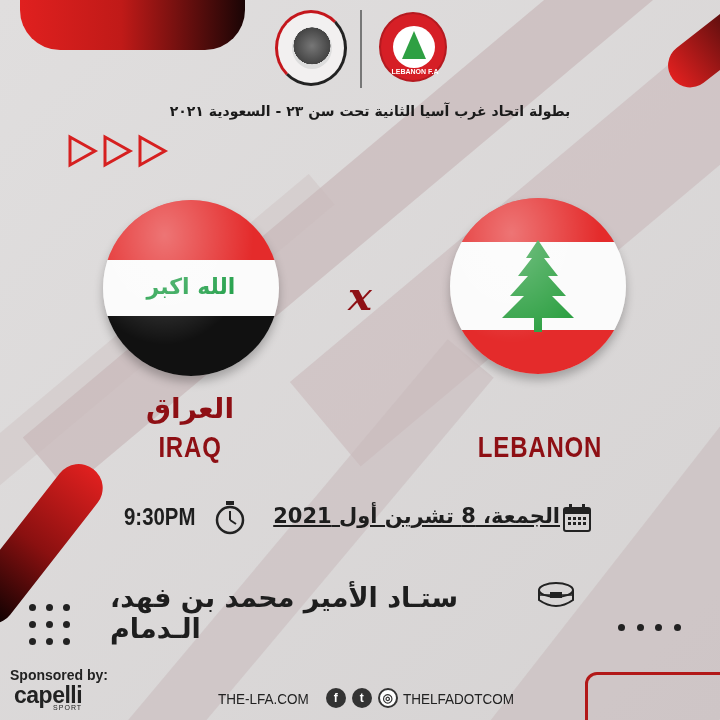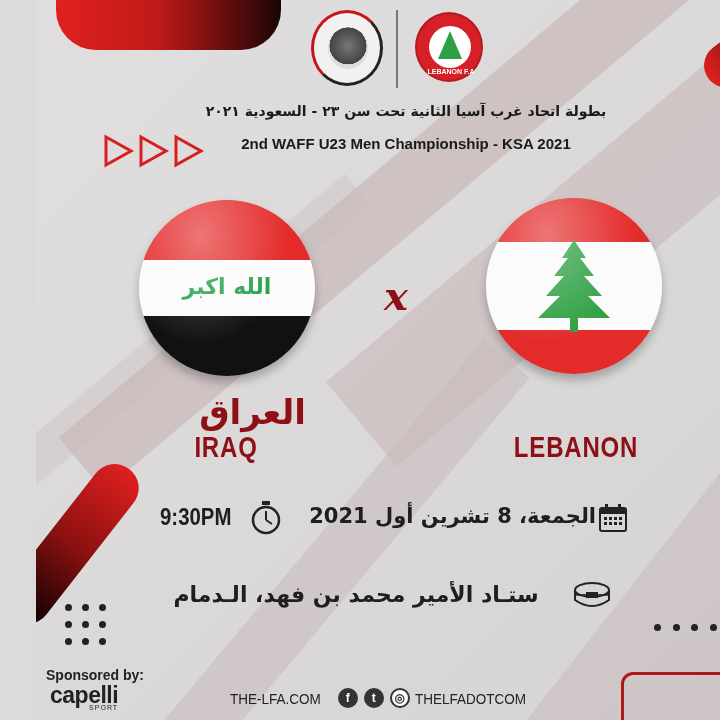--- a/index.html
+++ b/index.html
@@ -1,27 +1,27 @@
 <!DOCTYPE html>
 <html><head>
 <meta charset="utf-8">
 <style>
   * { margin:0; padding:0; box-sizing:border-box; }
   html, body { width:720px; height:720px; overflow:hidden; }
   body { background:#dcdada; font-family:"Liberation Sans", sans-serif; position:relative; }
-  .stage { position:absolute; inset:0; overflow:hidden; background:linear-gradient(135deg,#e0dede 0%,#d6d3d3 100%);margin-left:36px; }
+  .stage { position:absolute; inset:0; overflow:hidden; background:linear-gradient(135deg,#e0dede 0%,#d6d3d3 100%); }
   .stripe { position:absolute; transform-origin:center; background:#c9b9bb; opacity:0.75; }
   .pill { position:absolute; border-radius:40px; }
   .abs { position:absolute; }
   .center-text { text-align:center; }
   .logo-circle { position:absolute; border-radius:50%; }
   .flag { position:absolute; border-radius:50%; overflow:hidden; box-shadow:0 6px 10px rgba(0,0,0,0.25); }
   .flag .band { position:absolute; left:0; right:0; }
   .gloss { position:absolute; border-radius:50%; background:radial-gradient(ellipse at 35% 20%, rgba(255,255,255,0.35), rgba(255,255,255,0) 55%); inset:0; }
-  .team-ar { position:absolute; color:#8e0f14; font-family:"DejaVu Sans", sans-serif; font-weight:bold; font-size:34px; }
+  .team-ar { position:absolute; color:#8e0f14; font-family:"DejaVu Sans", sans-serif; font-weight:bold; font-size:28px; text-align:center; }
   .team-en { position:absolute; color:#8e0f14; font-family:"Liberation Sans Narrow","Liberation Sans", sans-serif; font-weight:bold; font-size:30px; text-align:center; letter-spacing:1px; transform:scaleX(0.8); }
   .info { position:absolute; color:#1e1e1e; font-weight:bold; font-family:"DejaVu Sans", sans-serif; }
   .dot { position:absolute; width:7px; height:7px; border-radius:50%; background:#222; }
   .social-icon { display:inline-flex; width:20px; height:20px; border-radius:50%; background:#333; color:#fff; font-size:12px; font-weight:bold; align-items:center; justify-content:center; vertical-align:middle; margin:0 3px; }
 </style>
 </head>
 <body>
 
 <div class="stage">
 
@@ -42,21 +42,20 @@
   </div>
   <div class="abs" style="left:360px; top:10px; width:2px; height:78px; background:#777;"></div>
   <div class="logo-circle" style="left:379px; top:12px; width:68px; height:70px; background:#d61f26; border:2px solid #b51a20;">
     <div class="abs" style="left:12px; top:12px; width:42px; height:42px; border-radius:50%; background:#fff;">
       <div class="abs" style="left:9px; top:5px; width:0; height:0; border-left:12px solid transparent; border-right:12px solid transparent; border-bottom:28px solid #2ea043;"></div>
     </div>
     <div class="abs center-text" style="left:6px; top:54px; width:56px; font-size:7px; font-weight:bold; color:#fff;">LEBANON F.A</div>
   </div>
 
   <div class="abs center-text" dir="rtl" style="left:160px; top:103px; width:420px; font-family:'DejaVu Sans', sans-serif; font-weight:bold; font-size:14px; color:#1a1a1a;">بطولة اتحاد غرب آسيا الثانية تحت سن ٢٣ - السعودية ٢٠٢١</div>
-  <div class="abs center-text" style="left:160px; top:135px; width:420px; font-weight:bold; font-size:15px; color:#1a1a1a;">2nd WAFF U23 Men Championship - KSA 2021</div>
 
   <svg class="abs" style="left:67px; top:132px;" width="110" height="38" viewBox="0 0 110 38">
     <polygon points="3,5 28,19 3,33" fill="none" stroke="#d62020" stroke-width="3"></polygon>
     <polygon points="38,5 63,19 38,33" fill="none" stroke="#d62020" stroke-width="3"></polygon>
     <polygon points="73,5 98,19 73,33" fill="none" stroke="#d62020" stroke-width="3"></polygon>
   </svg>
 
   <div class="flag" style="left:103px; top:200px; width:176px; height:176px;">
     <div class="band" style="top:0; height:60px; background:#e42b2b;"></div>
     <div class="band" style="top:60px; height:56px; background:#fbfbfb;"></div>
@@ -83,39 +82,39 @@
   <div class="team-en" style="left:430px; top:430px; width:220px;">LEBANON</div>
 
   <div class="info" style="left:124px; top:503px; font-family:'Liberation Sans', sans-serif; font-size:24px; transform:scaleX(0.85); transform-origin:left;">9:30PM</div>
   <svg class="abs" style="left:214px; top:500px;" width="32" height="36" viewBox="0 0 32 36">
     <rect x="12" y="1" width="8" height="4" fill="#222"></rect>
     <circle cx="16" cy="20" r="13" fill="none" stroke="#222" stroke-width="2.5"></circle>
     <line x1="16" y1="20" x2="16" y2="11" stroke="#222" stroke-width="2"></line>
     <line x1="16" y1="20" x2="22" y2="24" stroke="#222" stroke-width="2"></line>
   </svg>
 
-  <div class="info" dir="rtl" style="left:270px; top:504px; width:290px; text-align:right; font-size:21px;">الجمعة، 8 تشرين أول 2021</div>
+  <div class="info" dir="rtl" style="left:270px; top:504px; width:290px; text-align:right; font-size:21px;text-decoration:underline;">الجمعة، 8 تشرين أول 2021</div>
   <svg class="abs" style="left:562px; top:503px;" width="30" height="30" viewBox="0 0 30 30">
     <rect x="2" y="5" width="26" height="23" rx="2" fill="none" stroke="#222" stroke-width="2"></rect>
     <rect x="2" y="5" width="26" height="6" fill="#222"></rect>
     <rect x="7" y="1" width="3" height="7" fill="#222"></rect>
     <rect x="20" y="1" width="3" height="7" fill="#222"></rect>
     <g fill="#222">
       <rect x="6" y="14" width="3" height="3"></rect>
         <rect x="11" y="14" width="3" height="3"></rect>
         <rect x="16" y="14" width="3" height="3"></rect>
         <rect x="21" y="14" width="3" height="3"></rect>
       <rect x="6" y="19" width="3" height="3"></rect>
         <rect x="11" y="19" width="3" height="3"></rect>
         <rect x="16" y="19" width="3" height="3"></rect>
         <rect x="21" y="19" width="3" height="3"></rect>
     </g>
   </svg>
 
-  <div class="info" dir="rtl" style="left:110px; top:582px; width:420px; text-align:center; font-size:22px;">ستـاد الأمير محمد بن فهد، الـدمام</div>
+  <div class="info" dir="rtl" style="left:110px; top:582px; width:420px; text-align:left; font-size:27px;">ستـاد الأمير محمد بن فهد، الـدمام</div>
   <svg class="abs" style="left:536px; top:576px;" width="40" height="40" viewBox="0 0 40 40">
     <ellipse cx="20" cy="14" rx="17" ry="7" fill="none" stroke="#222" stroke-width="2"></ellipse>
     <path d="M3 14 L3 24 Q20 36 37 24 L37 14" fill="none" stroke="#222" stroke-width="2"></path>
     <rect x="14" y="16" width="12" height="6" fill="#222"></rect>
     <line x1="3" y1="19" x2="37" y2="19" stroke="#222" stroke-width="1.5"></line>
   </svg>
 
   <div class="dot" style="left:29px; top:604px;"></div>
   <div class="dot" style="left:46px; top:604px;"></div>
   <div class="dot" style="left:63px; top:604px;"></div>
@@ -130,21 +129,21 @@
   <div class="dot" style="left:637px; top:624px;"></div>
   <div class="dot" style="left:655px; top:624px;"></div>
   <div class="dot" style="left:674px; top:624px;"></div>
 
   <div class="abs" style="left:10px; top:667px; font-size:14px; font-weight:bold; color:#222;">Sponsored by:</div>
   <div class="abs" style="left:14px; top:683px;">
     <div style="font-size:23px; font-weight:bold; color:#222; line-height:24px; letter-spacing:-0.5px;">capelli</div>
     <div style="font-size:7px; color:#222; text-align:right; margin-top:-3px; letter-spacing:1px;">SPORT</div>
   </div>
 
-  <div class="abs" style="left:194px; top:688px; display:flex; align-items:center; font-size:15px; color:#222; white-space:nowrap;">
+  <div class="abs" style="left:218px; top:688px; display:flex; align-items:center; font-size:15px; color:#222; white-space:nowrap;">
     <span style="transform:scaleX(0.9); transform-origin:left; margin-right:4px;">THE-LFA.COM</span>
     <span class="social-icon">f</span>
     <span class="social-icon">t</span>
     <span class="social-icon" style="background:#fff; color:#333; border:2px solid #333;">◎</span>
     <span style="margin-left:2px; transform:scaleX(0.9); transform-origin:left;">THELFADOTCOM</span>
   </div>
 
 </div>
 
 </body></html>

